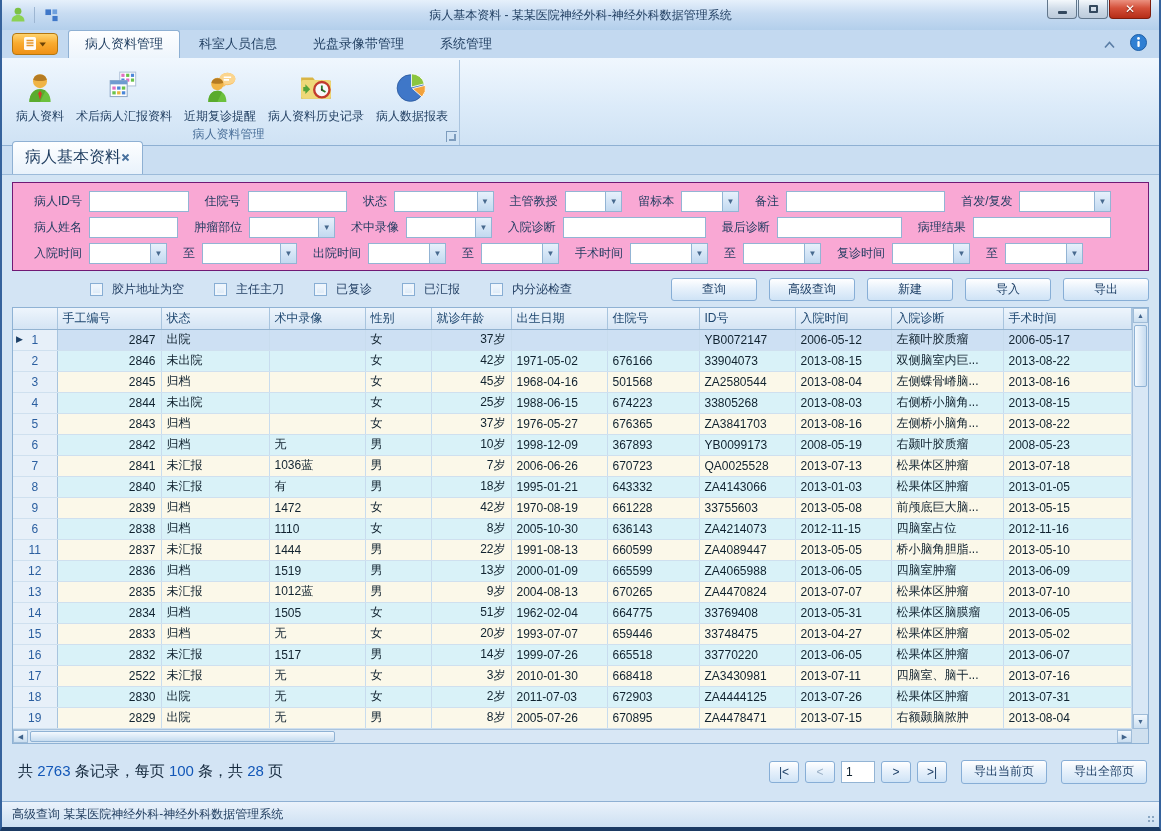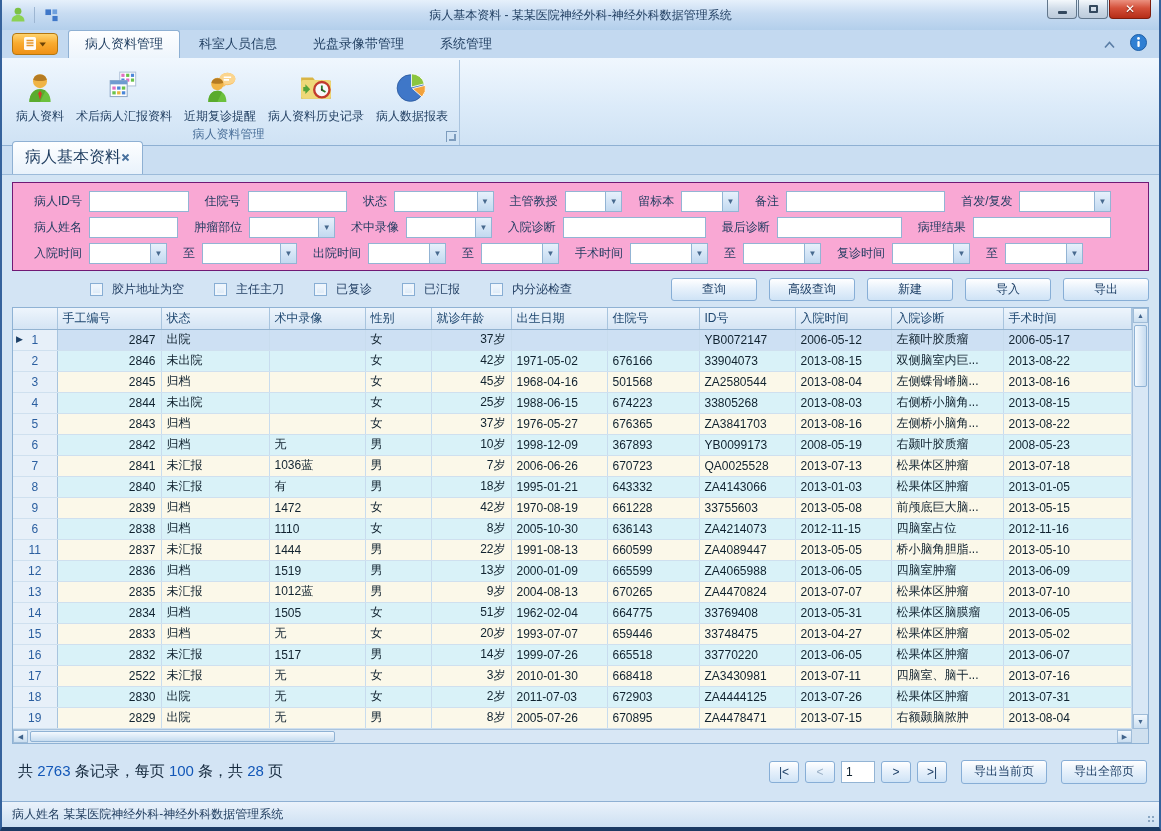--- a/index.html
+++ b/index.html
@@ -698,17 +698,17 @@
         <div class="pbtn">&gt;</div>
         <div class="pbtn">&gt;|</div>
         <div class="exbtn">导出当前页</div>
         <div class="exbtn">导出全部页</div>
       </div>
     </div>
 
   </div>
 
   <div class="statusbar">
-    <span>病人姓名 某某医院神经外科-神经外科数据管理系统</span>
+    <span>高级查询 某某医院神经外科-神经外科数据管理系统</span>
     <span class="grip"></span>
   </div>
 
 </div>
 
 </body></html>

